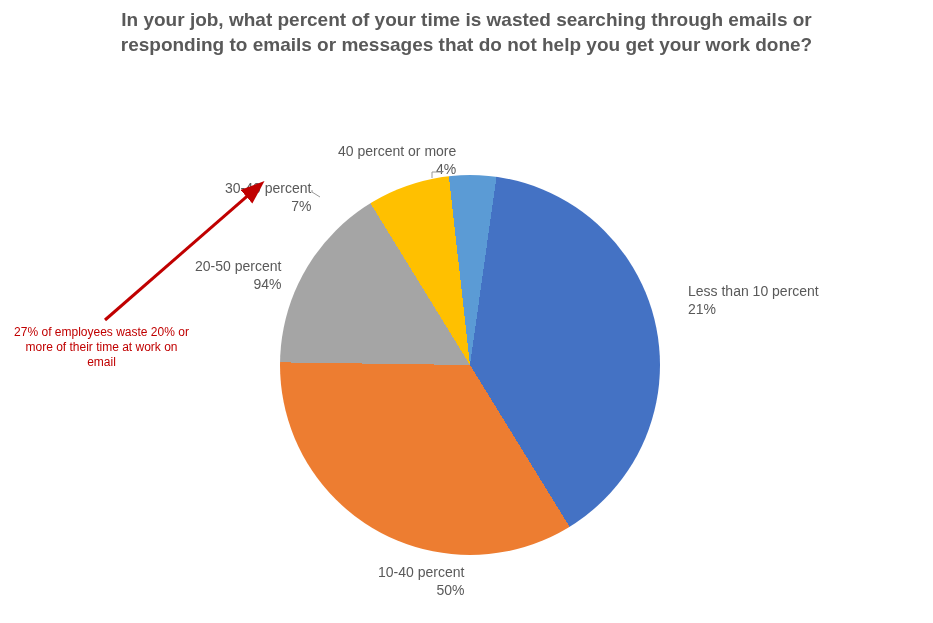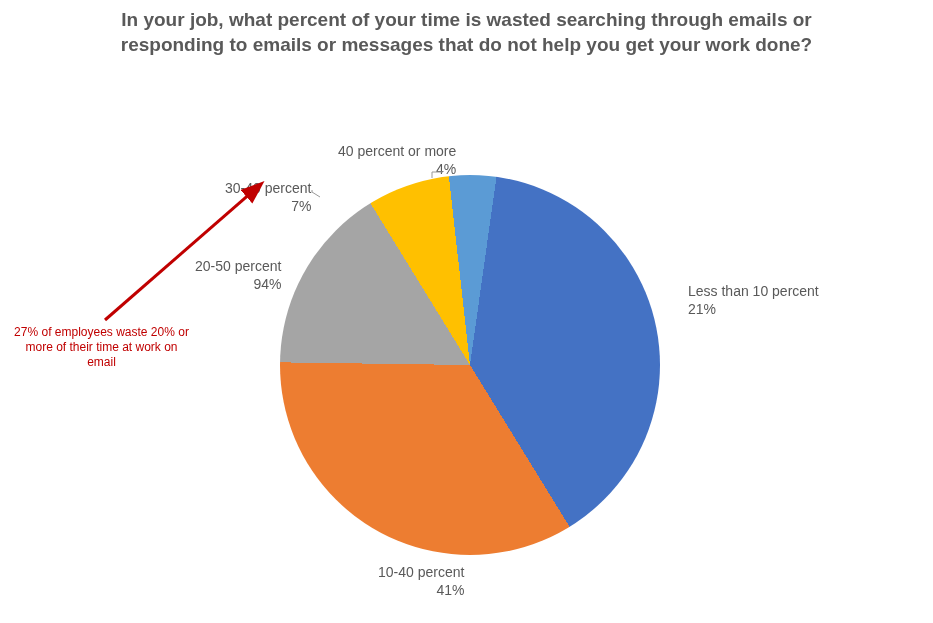--- a/index.html
+++ b/index.html
@@ -77,21 +77,21 @@
   <div class="pie" id="pie" style="background: conic-gradient(from 8deg, rgb(68, 114, 196) 0deg, rgb(68, 114, 196) 140.4deg, rgb(237, 125, 49) 140.4deg, rgb(237, 125, 49) 262.8deg, rgb(165, 165, 165) 262.8deg, rgb(165, 165, 165) 320.4deg, rgb(255, 192, 0) 320.4deg, rgb(255, 192, 0) 345.6deg, rgb(91, 155, 213) 345.6deg, rgb(91, 155, 213) 360deg);"></div>
 </div>
 
 <div class="slice-label" style="left:640px; top:283px; text-align:left;margin-left:48px;">
   <span>Less than 10 percent</span><br>
   <span>21%</span>
 </div>
 
 <div class="slice-label" style="left:378px; top:564px;">
   <span>10-40 percent</span><br>
-  <span>41%</span>
+  <span>50%</span>
 </div>
 
 <div class="slice-label" style="left:195px; top:258px;">
   <span>20-50 percent</span><br>
   <span>94%</span>
 </div>
 
 <div class="slice-label" style="left:225px; top:180px;">
   <span>30-40 percent</span><br>
   <span>7%</span>

